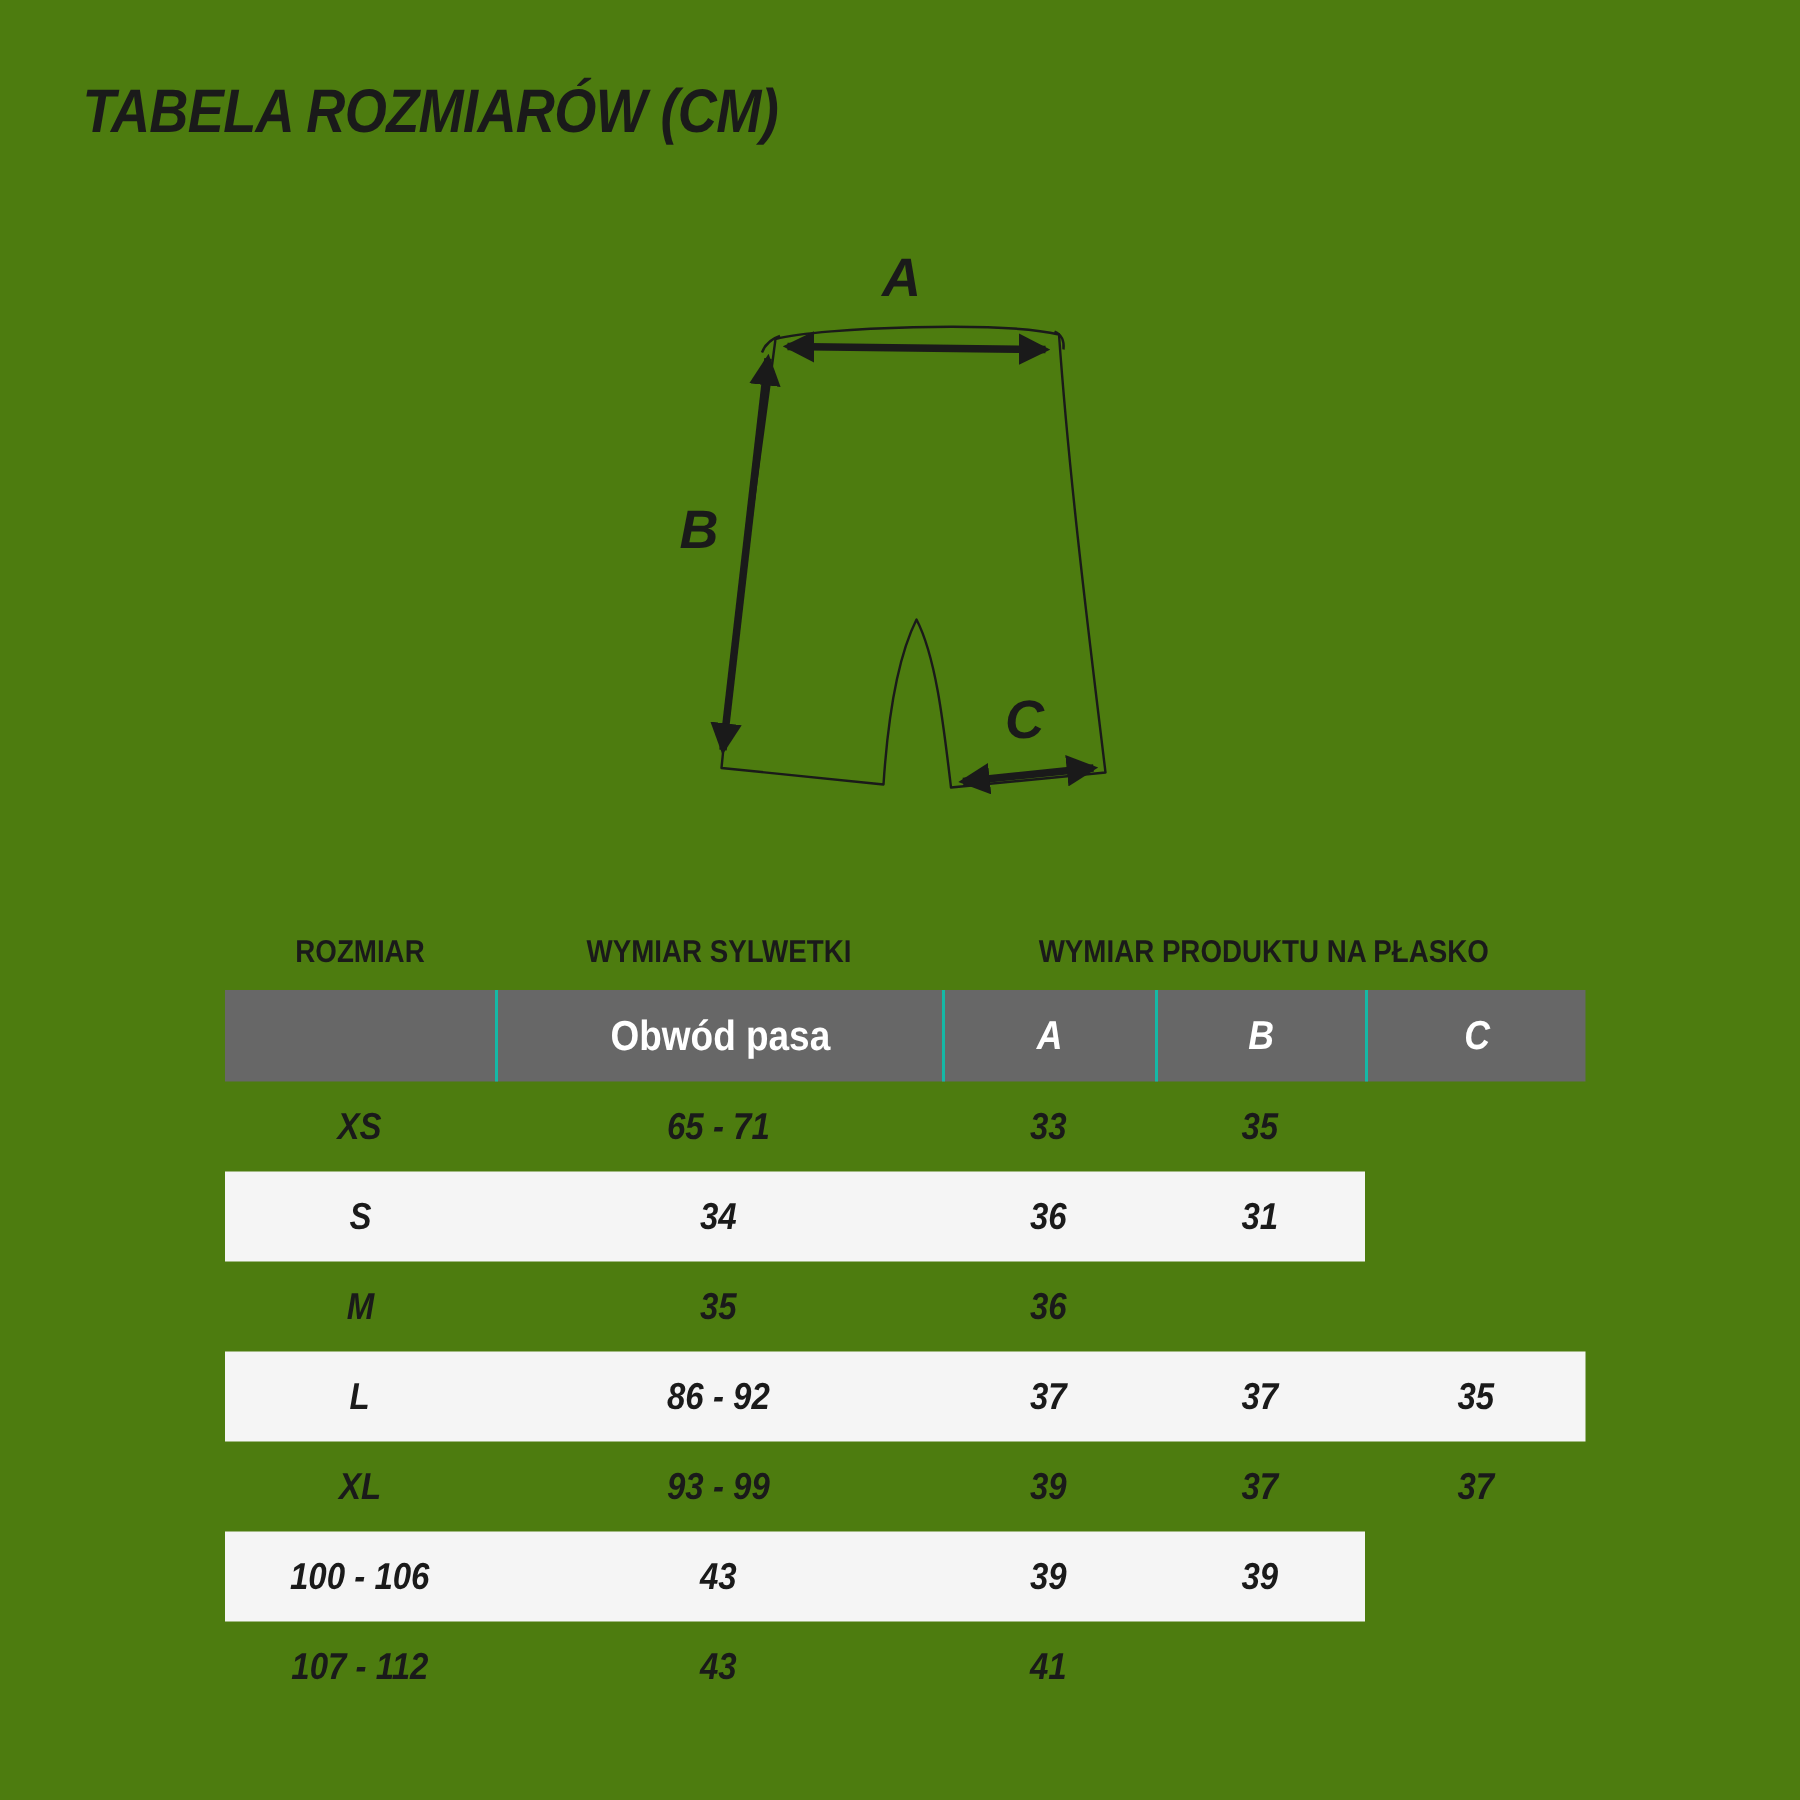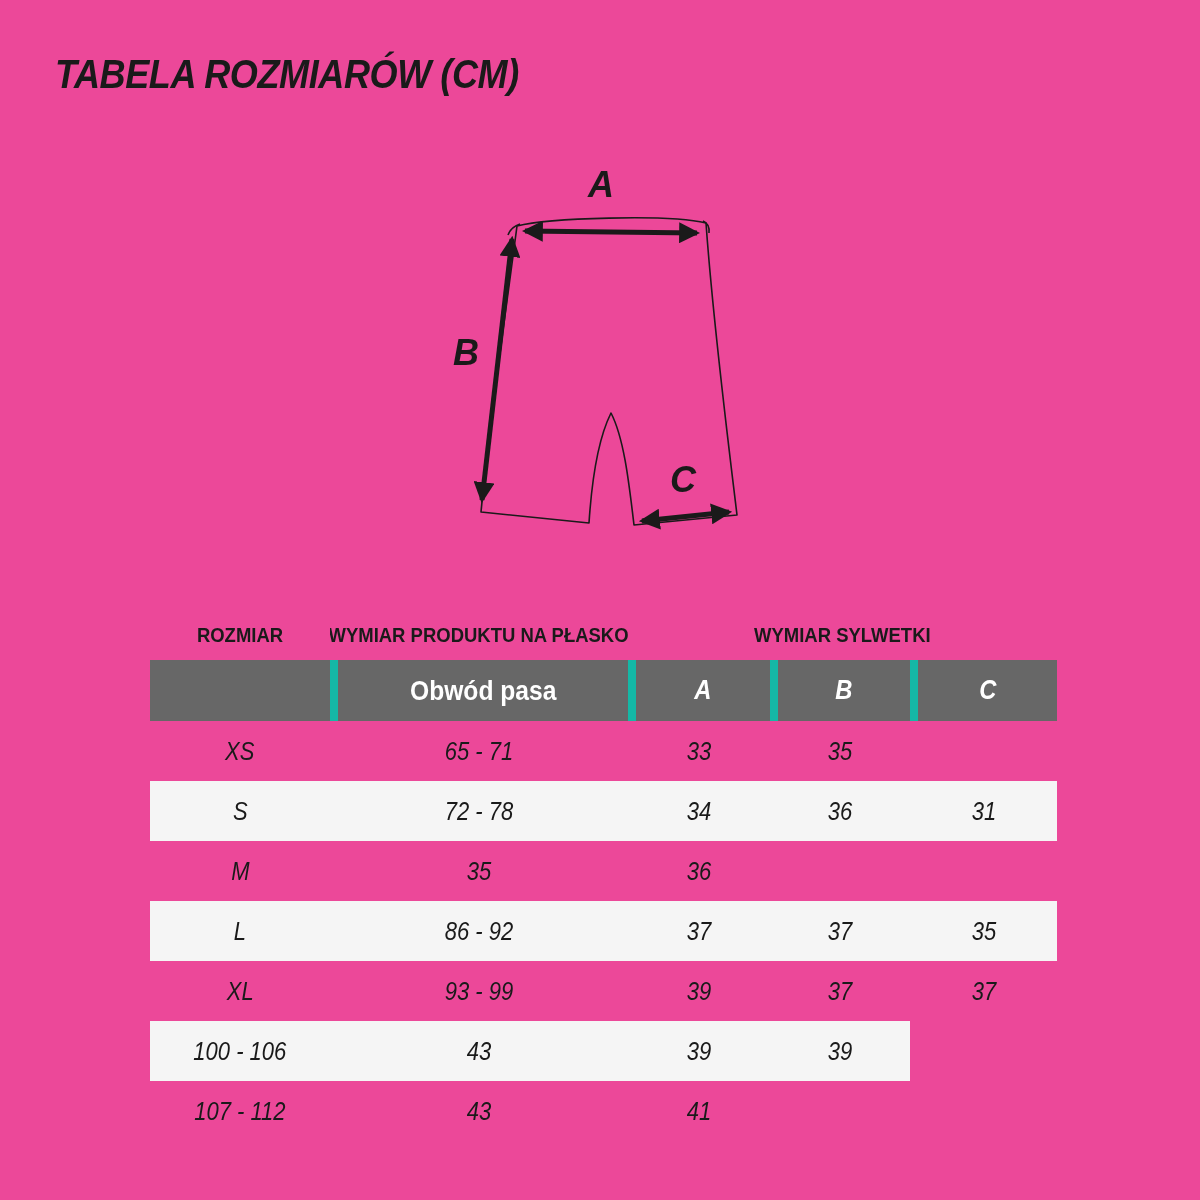--- a/index.html
+++ b/index.html
@@ -11,21 +11,21 @@
   * { margin: 0; padding: 0; box-sizing: border-box; }
   html, body { background: #ffffff; }
   body {
     font-family: "Liberation Sans", sans-serif;
     color: var(--text);
   }
   .canvas {
     position: relative;
     width: 1200px;
     height: 1200px;
-    background: #ec4899;
+    background: #4d7c0f;
     overflow: hidden;
   }
   
   .sq {
     display: inline-block;
     transform: scaleX(0.88);
     transform-origin: center center;
     white-space: nowrap;
   }
   .page-title {
@@ -86,37 +86,37 @@
     justify-content: center;
     overflow: hidden;
   }
   .group-row .cell {
     font-size: 21px;
     font-weight: 700;
     color: var(--text);
   }
   .head-row { height: 61px; }
   .head-row .cell { background: var(--header-bg); }
-  .head-row .cell + .cell { border-left: 8px solid #14b8a6; }
+  .head-row .cell + .cell { border-left: 2px solid #14b8a6; }
   .head-label {
     color: var(--header-text);
     font-size: 28px;
     font-weight: 700;
   }
   .head-abc {
     color: var(--header-text);
     font-size: 27px;
     font-weight: 700;
     font-style: italic;
   }
   .data-row { height: 60px; }
   .data-row.stripe .cell { background: var(--stripe-bg); }
   .data-row .cell {
     font-size: 25px;
-    font-weight: 400;
+    font-weight: 700;
     font-style: italic;
     color: var(--text);
     text-align: center;
   }
 </style>
 </head>
 <body>
 
 <div class="canvas">
 
@@ -149,24 +149,24 @@
     <text x="683" y="492" text-anchor="middle">C</text>
   </svg>
 
   <div class="size-table">
 
     <div class="group-row">
       <div class="cell">
           <span class="sq">ROZMIAR</span>
         </div>
       <div class="cell">
+          <span class="sq">WYMIAR SYLWETKI</span>
+        </div>
+      <div class="cell">
           <span class="sq">WYMIAR PRODUKTU NA PŁASKO</span>
-        </div>
-      <div class="cell">
-          <span class="sq">WYMIAR SYLWETKI</span>
         </div>
     </div>
 
     <div class="grid-row head-row">
       <div class="cell"></div>
       <div class="cell">
           <span class="sq head-label">Obwód pasa</span>
         </div>
       <div class="cell">
           <span class="sq head-abc">A</span>
@@ -192,23 +192,20 @@
       <div class="cell">
           <span class="sq">35</span>
         </div>
     </div>
 
     <div class="grid-row data-row stripe">
       <div class="cell">
           <span class="sq">S</span>
         </div>
       <div class="cell">
-          <span class="sq">72 - 78</span>
-        </div>
-      <div class="cell">
           <span class="sq">34</span>
         </div>
       <div class="cell">
           <span class="sq">36</span>
         </div>
       <div class="cell">
           <span class="sq">31</span>
         </div>
     </div>
 

